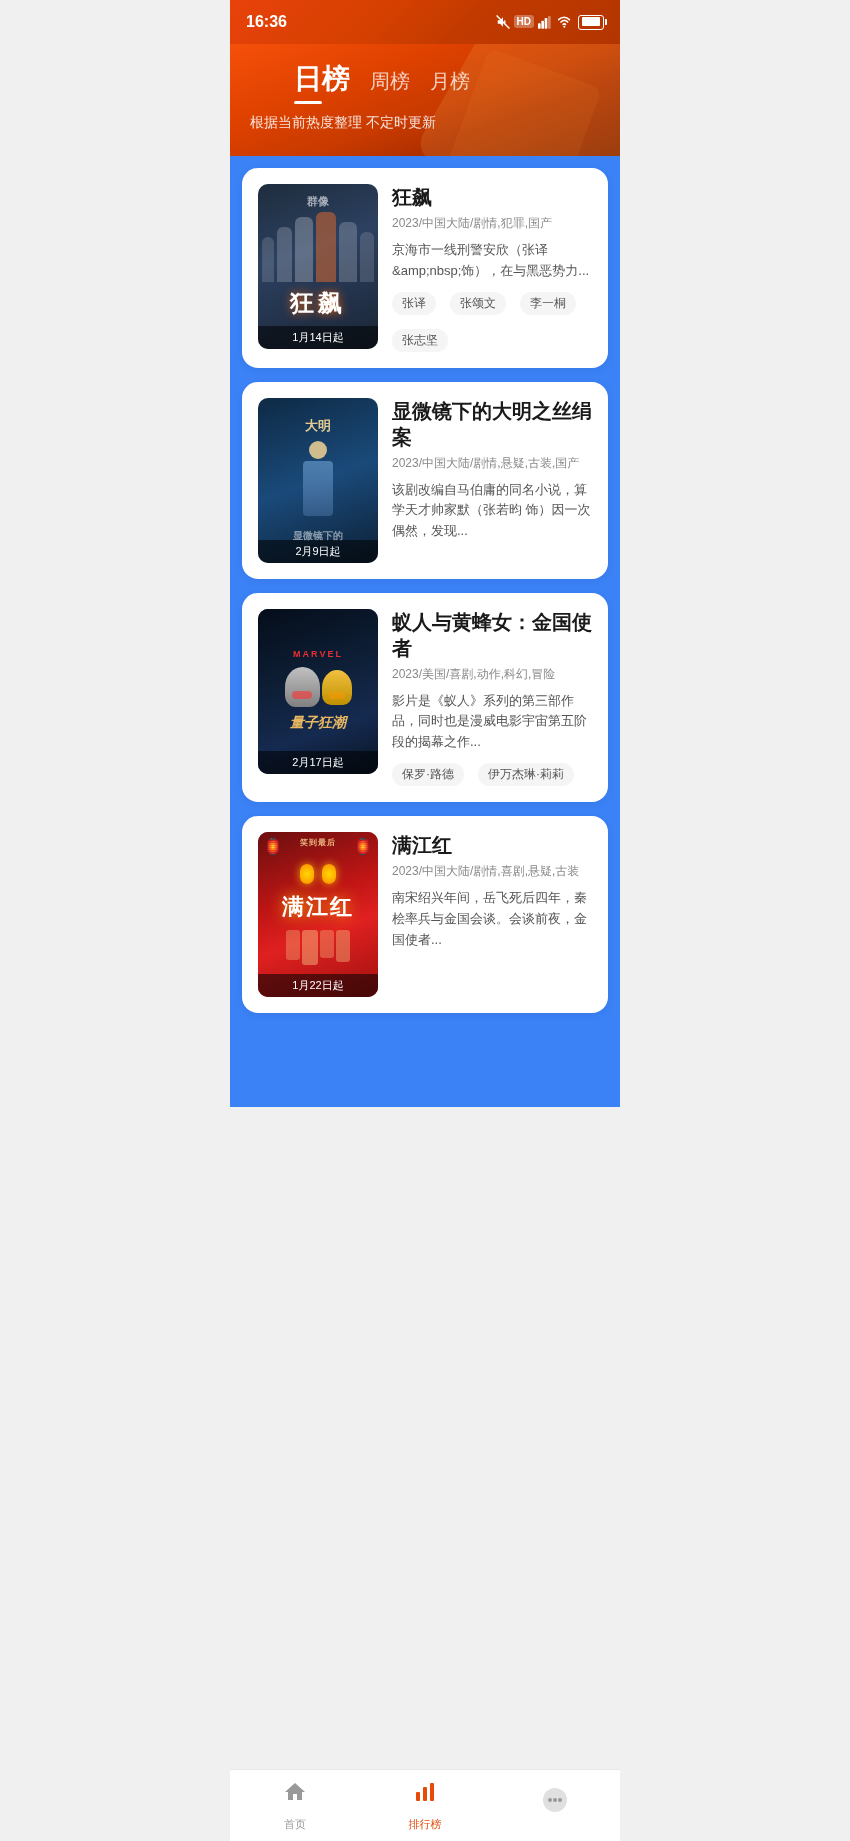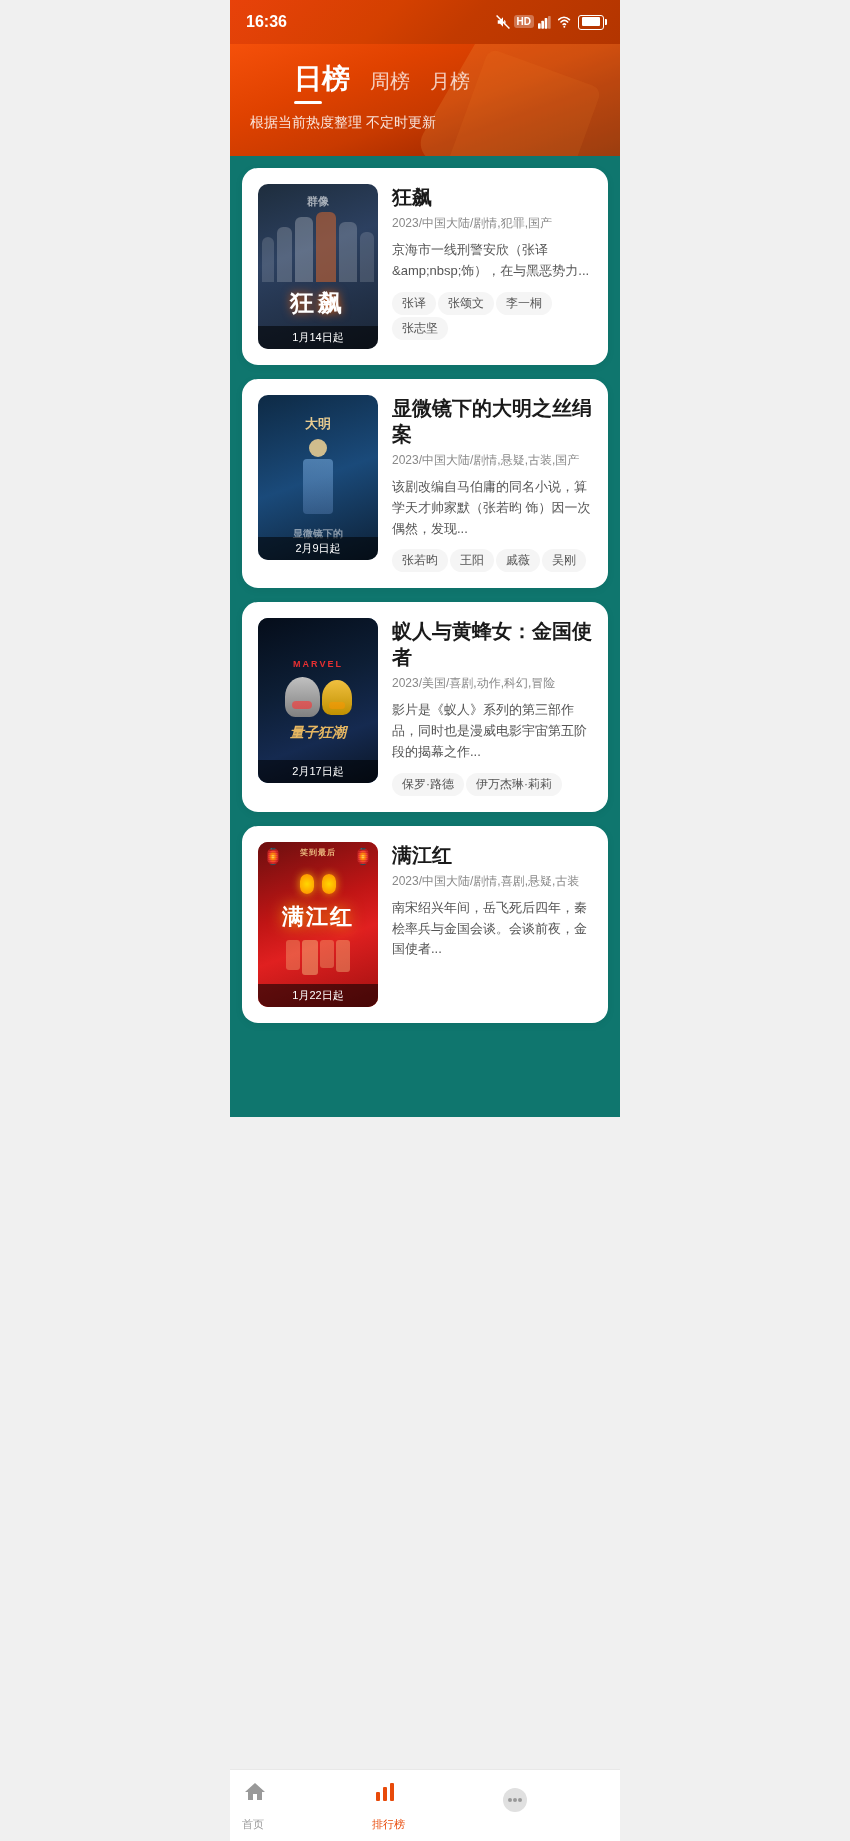--- a/index.html
+++ b/index.html
@@ -100,21 +100,21 @@
     .subtitle {
       color: rgba(255,255,255,0.85);
       font-size: 14px;
       margin-top: 8px;
       position: relative;
       z-index: 1;
     }
 
     
     .content {
-      background: #0f766e;
+      background: #3b82f6;
       padding: 12px 12px 80px 12px;
     }
 
     
     .movie-card {
       background: white;
       border-radius: 16px;
       padding: 16px;
       margin-bottom: 14px;
       display: flex;
@@ -187,21 +187,21 @@
       display: -webkit-box;
       -webkit-line-clamp: 3;
       -webkit-box-orient: vertical;
       overflow: hidden;
       margin-bottom: 10px;
     }
 
     .cast-tags {
       display: flex;
       flex-wrap: wrap;
-      gap: 2px;
+      gap: 14px;
     }
 
     .cast-tag {
       background: #f5f5f5;
       border-radius: 20px;
       padding: 3px 10px;
       font-size: 12px;
       color: #555;
     }
 
@@ -217,24 +217,24 @@
       display: flex;
       align-items: center;
       justify-content: space-around;
       border-top: 1px solid #e8e8e8;
       z-index: 100;
     }
 
     .nav-item {
       display: flex;
       flex-direction: column;
+      align-items: center;
       gap: 12px;
       flex: 1;
       cursor: pointer;
-      margin-left: 12px;
     }
 
     .nav-icon {
       width: 26px;
       height: 26px;
       display: flex;
       align-items: center;
       justify-content: center;
     }
 
@@ -332,26 +332,20 @@
           </div>
           <div style="margin-top:8px;font-size:10px;color:rgba(255,255,255,0.5);text-align:center;">显微镜下的</div>
         </div>
       </div>
       <div class="poster-date">2月9日起</div>
     </div>
     <div class="movie-info">
       <div class="movie-title">显微镜下的大明之丝绢案</div>
       <div class="movie-meta">2023/中国大陆/剧情,悬疑,古装,国产</div>
       <div class="movie-desc">该剧改编自马伯庸的同名小说，算学天才帅家默（张若昀 饰）因一次偶然，发现...</div>
-      <div class="cast-tags">
-        <span class="cast-tag">张若昀</span>
-        <span class="cast-tag">王阳</span>
-        <span class="cast-tag">戚薇</span>
-        <span class="cast-tag">吴刚</span>
-      </div>
     </div>
   </div>
 
   <div class="movie-card">
     <div class="movie-poster">
       <div class="poster-bg poster-3" style="position:relative;">
         <div style="width:100%;height:100%;background:linear-gradient(160deg,#050d1a 0%,#0d1e35 40%,#152a50 70%,#0a1525 100%);display:flex;flex-direction:column;align-items:center;justify-content:center;overflow:hidden;">
 
           <div style="font-size:9px;color:rgba(255,50,50,0.9);letter-spacing:2px;font-weight:700;margin-bottom:8px;">MARVEL</div>
           <div style="display:flex;gap:2px;align-items:center;justify-content:center;margin-bottom:6px;">

